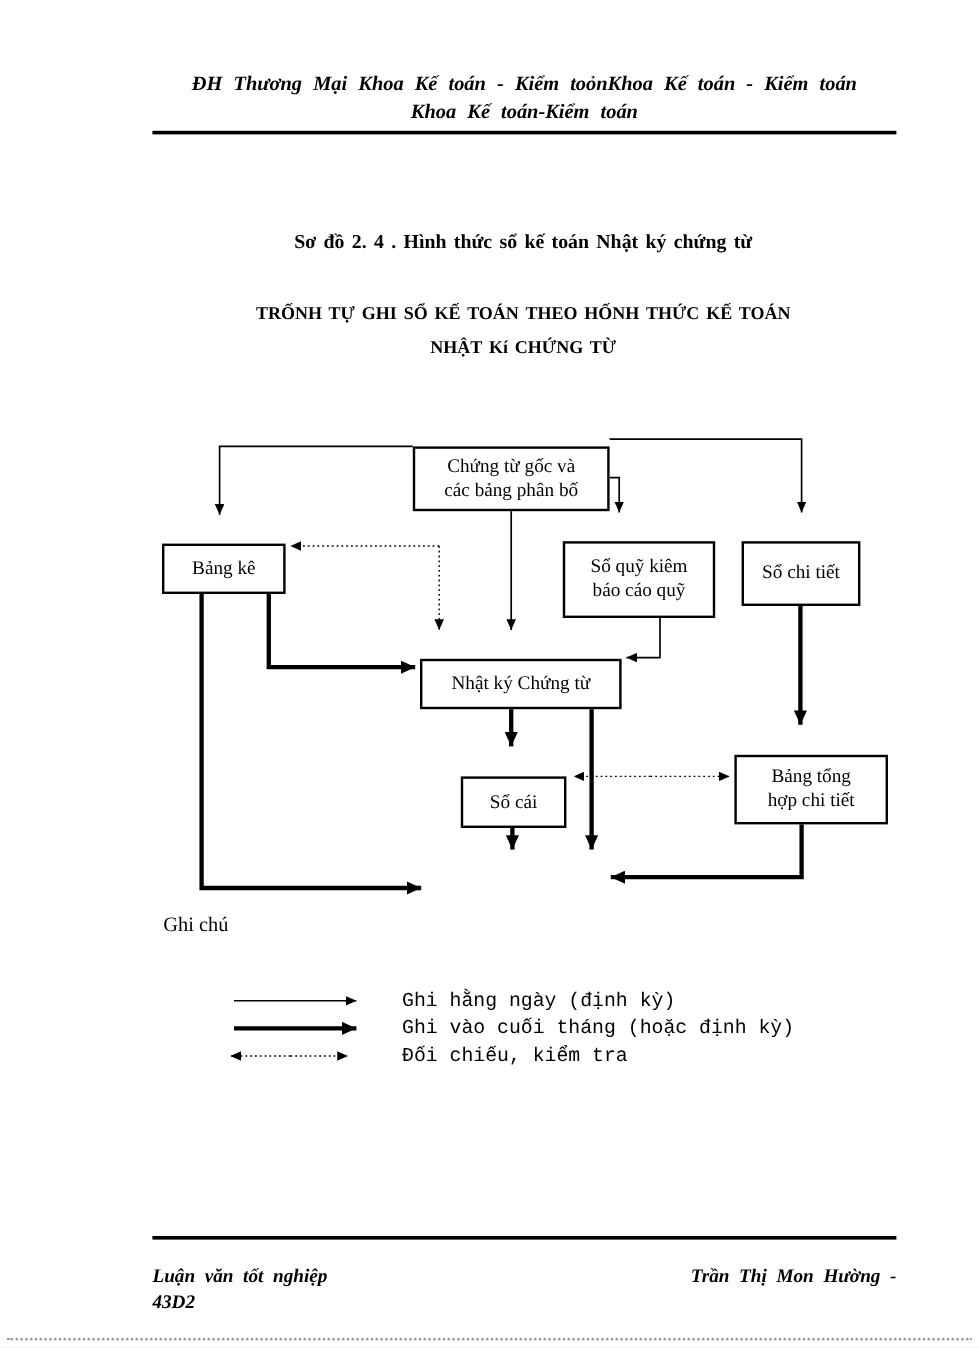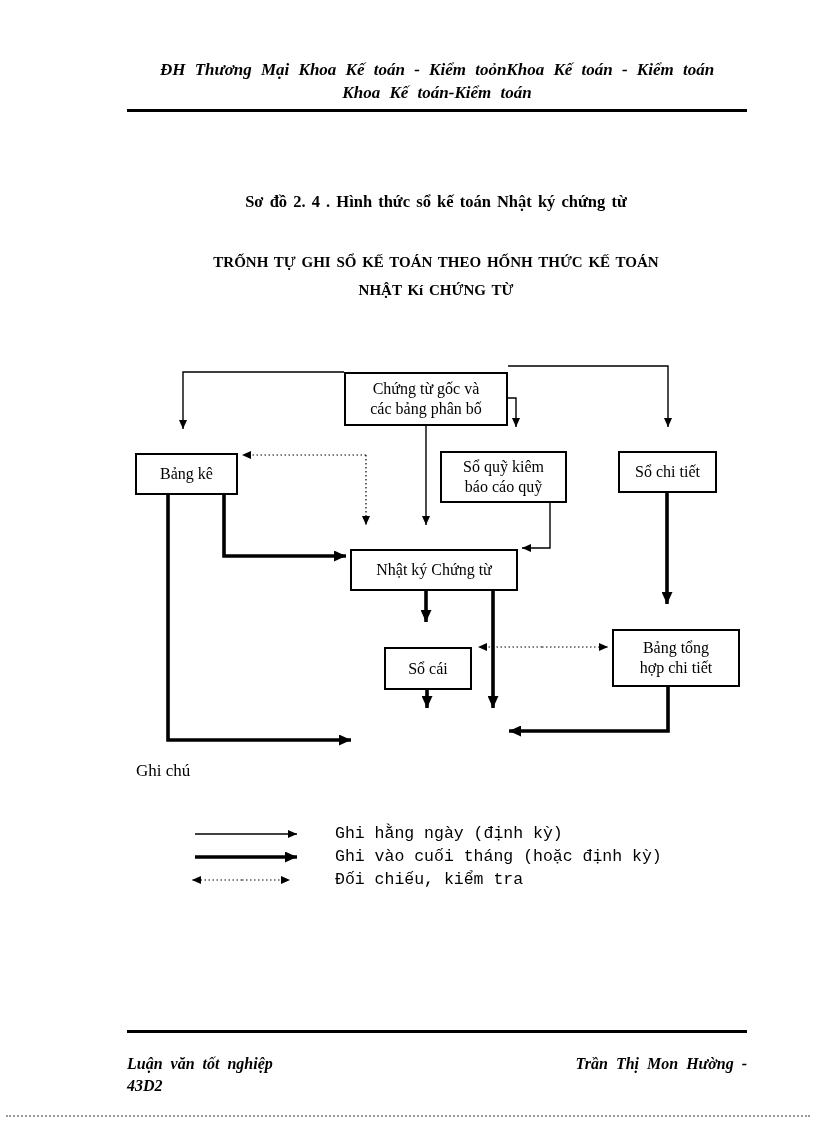--- a/index.html
+++ b/index.html
@@ -107,25 +107,25 @@
     </g>
   </svg>
 
   <div class="node" style="left:344px; top:350px; width:164px; height:54px;">
     <span>Chứng từ gốc và
 các bảng phân bố</span>
   </div>
   <div class="node" style="left:135px; top:431px; width:103px; height:42px;">
     <span>Bảng kê</span>
   </div>
-  <div class="node" style="left:440px; top:429px; width:127px; height:52px;">
+  <div class="node" style="left:469px; top:429px; width:127px; height:64px;">
     <span>Sổ quỹ kiêm
 báo cáo quỹ</span>
   </div>
-  <div class="node" style="left:618px; top:429px; width:99px; height:42px;">
+  <div class="node" style="left:618px; top:429px; width:99px; height:54px;">
     <span>Sổ chi tiết</span>
   </div>
   <div class="node" style="left:350px; top:527px; width:168px; height:42px;">
     <span>Nhật ký Chứng từ</span>
   </div>
   <div class="node" style="left:384px; top:625px; width:88px; height:43px;">
     <span>Sổ cái</span>
   </div>
   <div class="node" style="left:612px; top:607px; width:128px; height:58px;">
     <span>Bảng tổng

